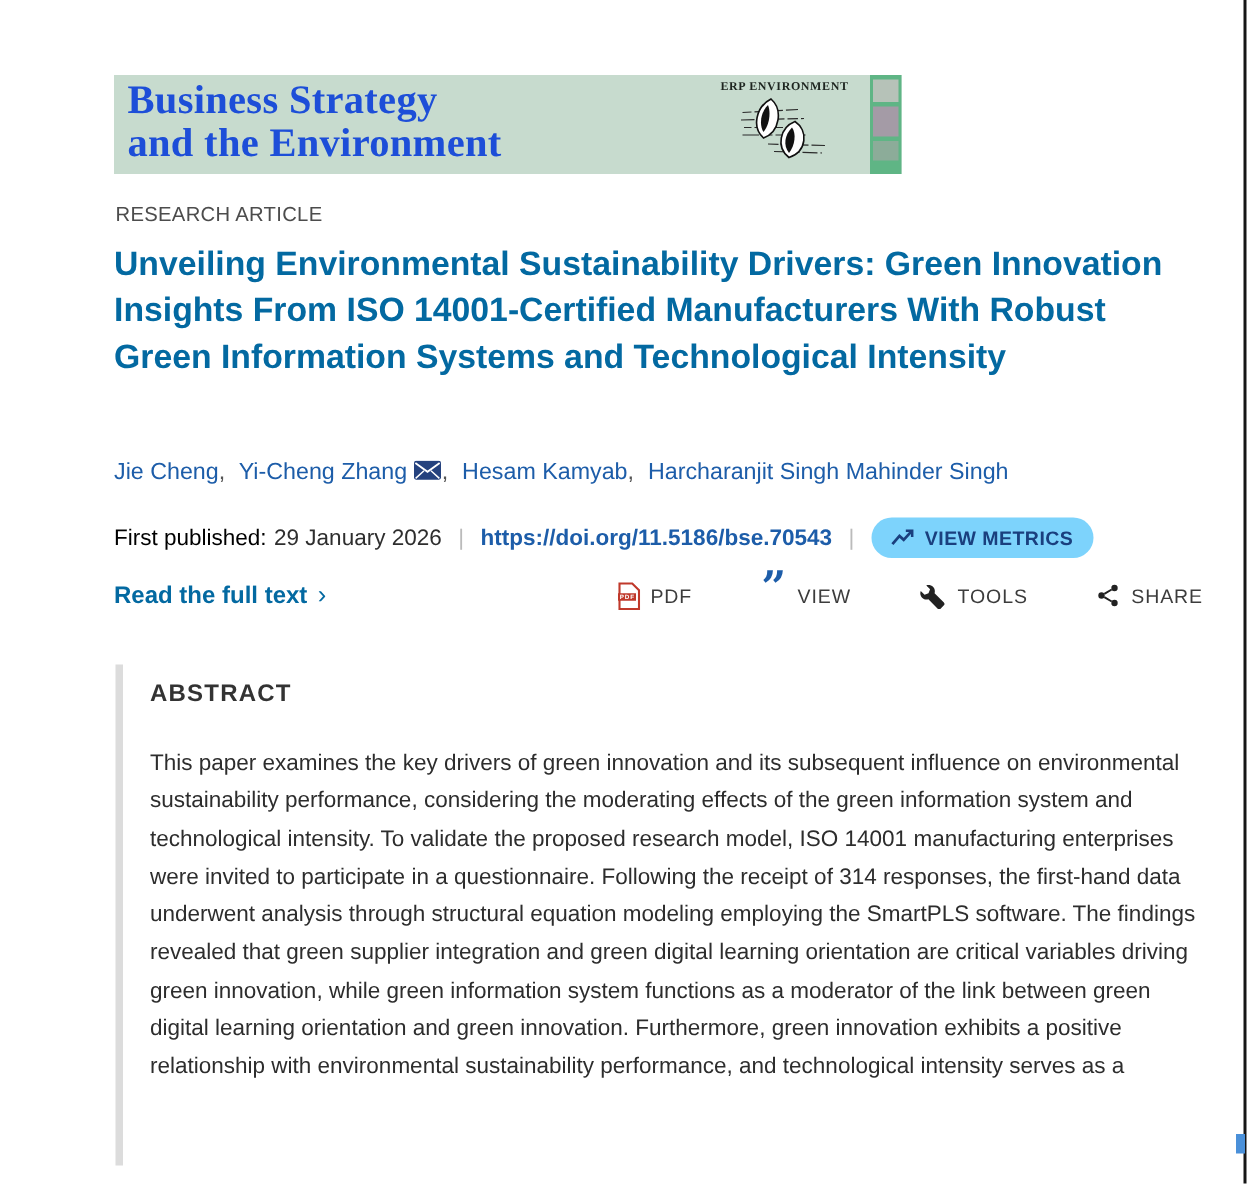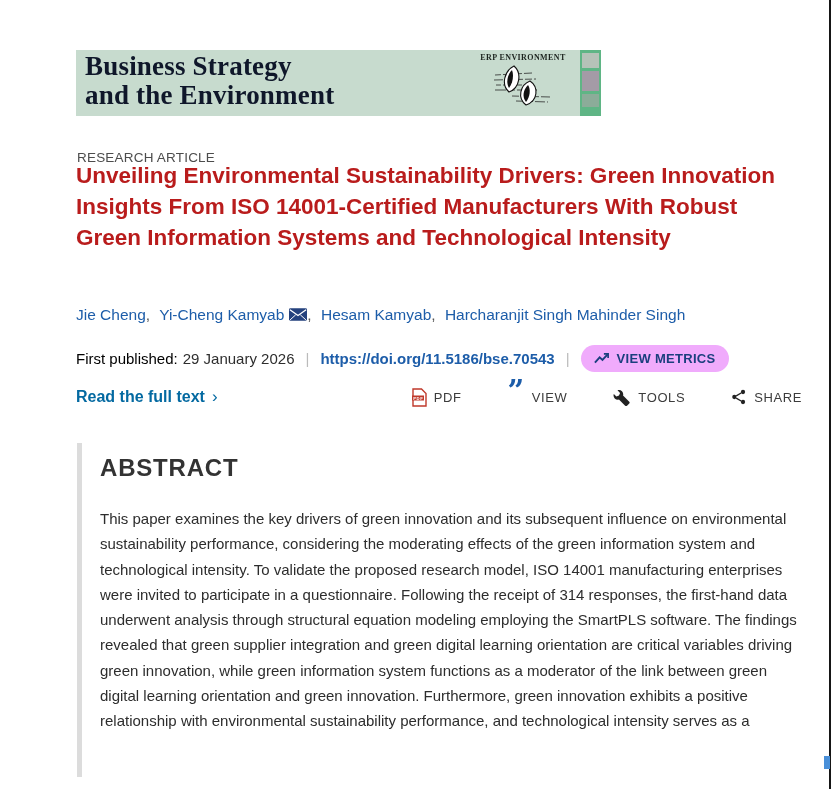--- a/index.html
+++ b/index.html
@@ -10,42 +10,42 @@
     -webkit-font-smoothing:antialiased;
   }
   
   .banner{
     position:absolute;left:76px;top:50px;width:525px;height:66px;
     background:#c7dbce;
   }
   .banner-title{
     position:absolute;left:9px;top:2px;
     font-family:"Liberation Serif","DejaVu Serif",serif;
-    color:#0f172a;font-size:27px;line-height:29px;font-weight:600;
+    color:#1d4ed8;font-size:27px;line-height:29px;font-weight:600;
     letter-spacing:.2px;white-space:nowrap;
   }
   .erp-block{position:absolute;right:32px;top:3px;width:92px;text-align:center;}
   .erp-text{
     font-family:"Liberation Serif","DejaVu Serif",serif;
     font-size:8px;font-weight:700;color:#1d241f;letter-spacing:.4px;white-space:nowrap;
   }
   .erp-leaves{display:block;margin:1px auto 0;}
   .banner-strip{position:absolute;right:0;top:0;width:21px;height:66px;background:#5fb585;}
   .strip-thumb{position:absolute;left:2px;width:17px;}
   .strip-thumb.t1{top:3px;height:15px;background:#b6c2b8;}
   .strip-thumb.t2{top:21px;height:20px;background:#a49ba6;}
   .strip-thumb.t3{top:44px;height:13px;background:#8cac99;}
   
   .kicker{
-    position:absolute;left:77px;top:150px;
+    position:absolute;left:77px;top:135px;
     font-size:13.5px;color:#4c4c4c;letter-spacing:.2px;
   }
   .article-title{
     position:absolute;left:76px;top:160px;width:706px;
-    font-size:22.5px;line-height:31px;font-weight:700;color:#b91c1c;
+    font-size:22.5px;line-height:31px;font-weight:700;color:#0369a1;
   }
   .authors{
     position:absolute;left:76px;top:306px;width:720px;
     font-size:15.5px;color:#444;white-space:nowrap;
   }
   .author-link{
     color:#1d5da9;text-underline-offset:2.5px;
     cursor:pointer;
   }
   .author-sep{color:#555;margin-right:5px;}
@@ -53,21 +53,21 @@
   .pub-row{
     position:absolute;left:76px;top:344px;height:28px;
     display:flex;align-items:center;font-size:15px;white-space:nowrap;
   }
   .pub-label{color:#000000;margin-right:5px;}
   .pub-date{color:#2e2e2e;}
   .pipe{color:#bbbbbb;margin:0 11px;}
   .doi-link{color:#1d5da9;font-weight:600;cursor:pointer;text-decoration:none;}
   .metrics-pill{
     display:inline-flex;align-items:center;gap:7px;
-    background:#f0abfc;border-radius:14px;height:27px;padding:0 13px;
+    background:#7dd3fc;border-radius:14px;height:27px;padding:0 13px;
     color:#1a3f7e;font-size:13px;font-weight:700;letter-spacing:.3px;cursor:pointer;
   }
   
   .ft-row{
     position:absolute;left:76px;top:387px;width:726px;
     display:flex;align-items:center;justify-content:space-between;
   }
   .read-link{
     color:#0369a1;font-size:16px;font-weight:700;cursor:pointer;white-space:nowrap;
   }
@@ -82,21 +82,21 @@
     color:#1d5da9;font-size:29px;line-height:10px;font-weight:700;
     display:inline-block;height:14px;overflow:visible;transform:translateY(-4px);
   }
   
   .abstract{
     position:absolute;left:77px;top:443px;width:722px;height:334px;
     border-left:5px solid #dcdcdc;padding-left:18px;box-sizing:border-box;
     overflow:hidden;
   }
   .abstract-heading{
-    margin-top:11px;font-size:24px;font-weight:600;color:#333;letter-spacing:.8px;
+    margin-top:11px;font-size:16px;font-weight:600;color:#333;letter-spacing:.8px;
   }
   .abstract-body{
     margin-top:24px;width:698px;
     font-size:15px;line-height:25.3px;color:#2d2d2d;
   }
   
   .edge-line{position:absolute;left:829px;top:0;width:2px;height:789px;background:#161616;}
   .edge-blue{position:absolute;left:824px;top:756px;width:6px;height:13px;background:#4a90d9;}
 </style>
 </head>
@@ -130,21 +130,21 @@
     <div class="strip-thumb t3"></div>
   </div>
 </div>
 
 <div class="kicker">RESEARCH ARTICLE</div>
 
 <h1 class="article-title" style="margin:0;">Unveiling Environmental Sustainability Drivers: Green Innovation Insights From ISO 14001-Certified Manufacturers With Robust Green Information Systems and Technological Intensity</h1>
 
 <div class="authors">
   <span class="author-link">Jie Cheng</span><span class="author-sep">,</span>
-  <span class="author-link">Yi-Cheng Kamyab</span><span class="email-icon"><svg width="18" height="13" viewBox="0 0 20 14">
+  <span class="author-link">Yi-Cheng Zhang</span><span class="email-icon"><svg width="18" height="13" viewBox="0 0 20 14">
         <rect width="20" height="14" rx="1.6" fill="#25427e"></rect>
         <path d="M1 1.6 L10 8.2 L19 1.6" stroke="#fff" stroke-width="1.4" fill="none"></path>
         <path d="M1.2 13 L7.4 7.4 M18.8 13 L12.6 7.4" stroke="#fff" stroke-width="1.1"></path>
       </svg></span><span class="author-sep">,</span>
   <span class="author-link">Hesam Kamyab</span><span class="author-sep">,</span>
   <span class="author-link">Harcharanjit Singh Mahinder Singh</span>
 </div>
 
 <div class="pub-row">
   <span class="pub-label">First published:</span>

